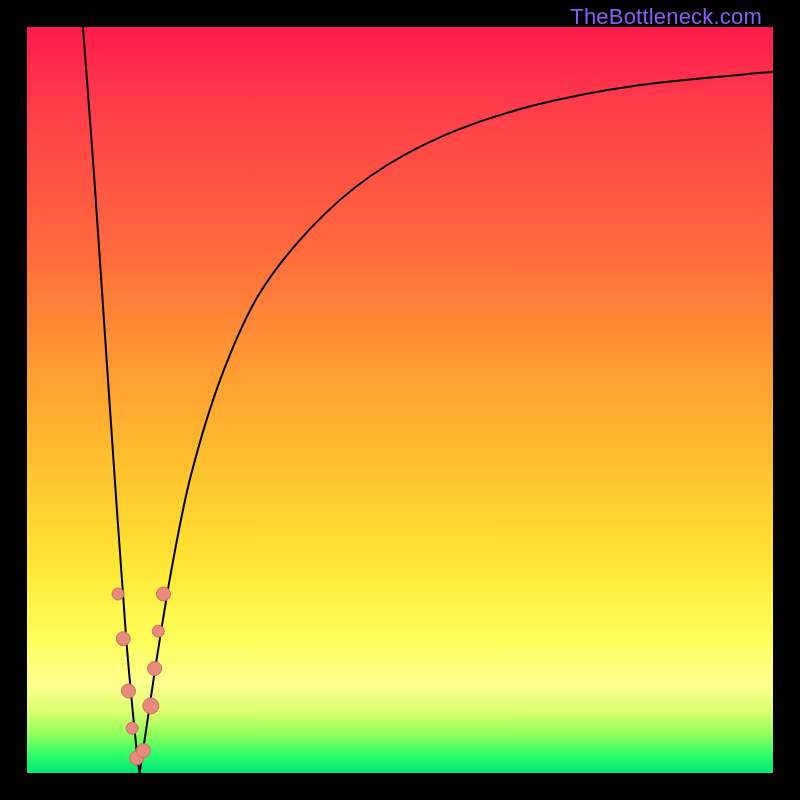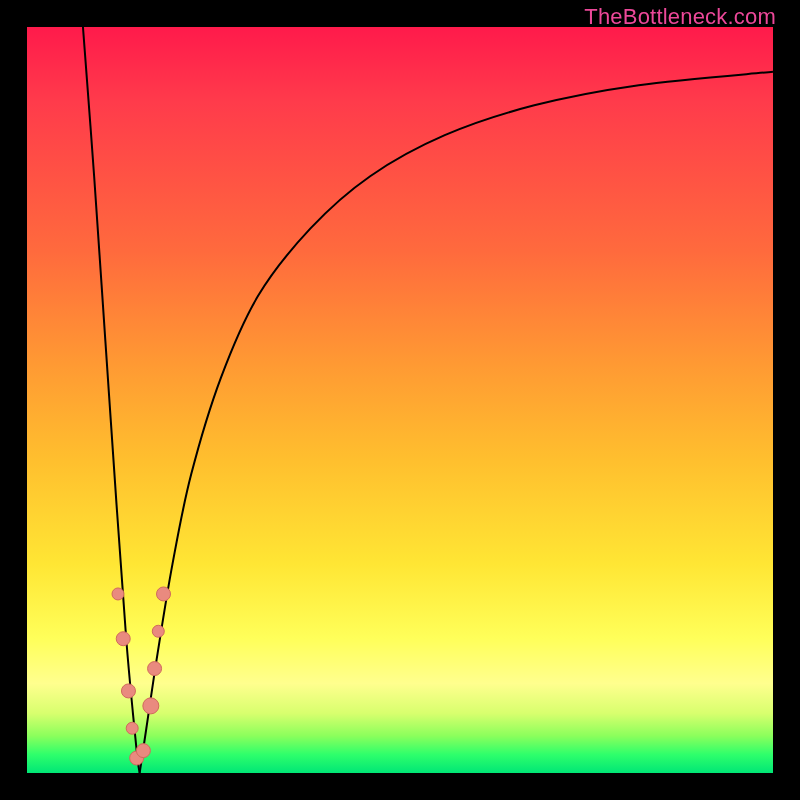--- a/index.html
+++ b/index.html
@@ -37,22 +37,22 @@
       #ffff8e 88%,
       #d8ff6e 92%,
       #8cff5c 95%,
       #2fff6b 97.5%,
       #00e676 100%
     );
   }
   .watermark {
     position: absolute;
     top: 4px;
-    right: 24px;
-    color: #ec4899;
+    right: 38px;
+    color: #8b5cf6;
     font-size: 22px;
     font-weight: 500;
     letter-spacing: 0.2px;
   }
   svg.curve {
     position: absolute;
     top: 0; left: 0;
     width: 746px;
     height: 746px;
   }

